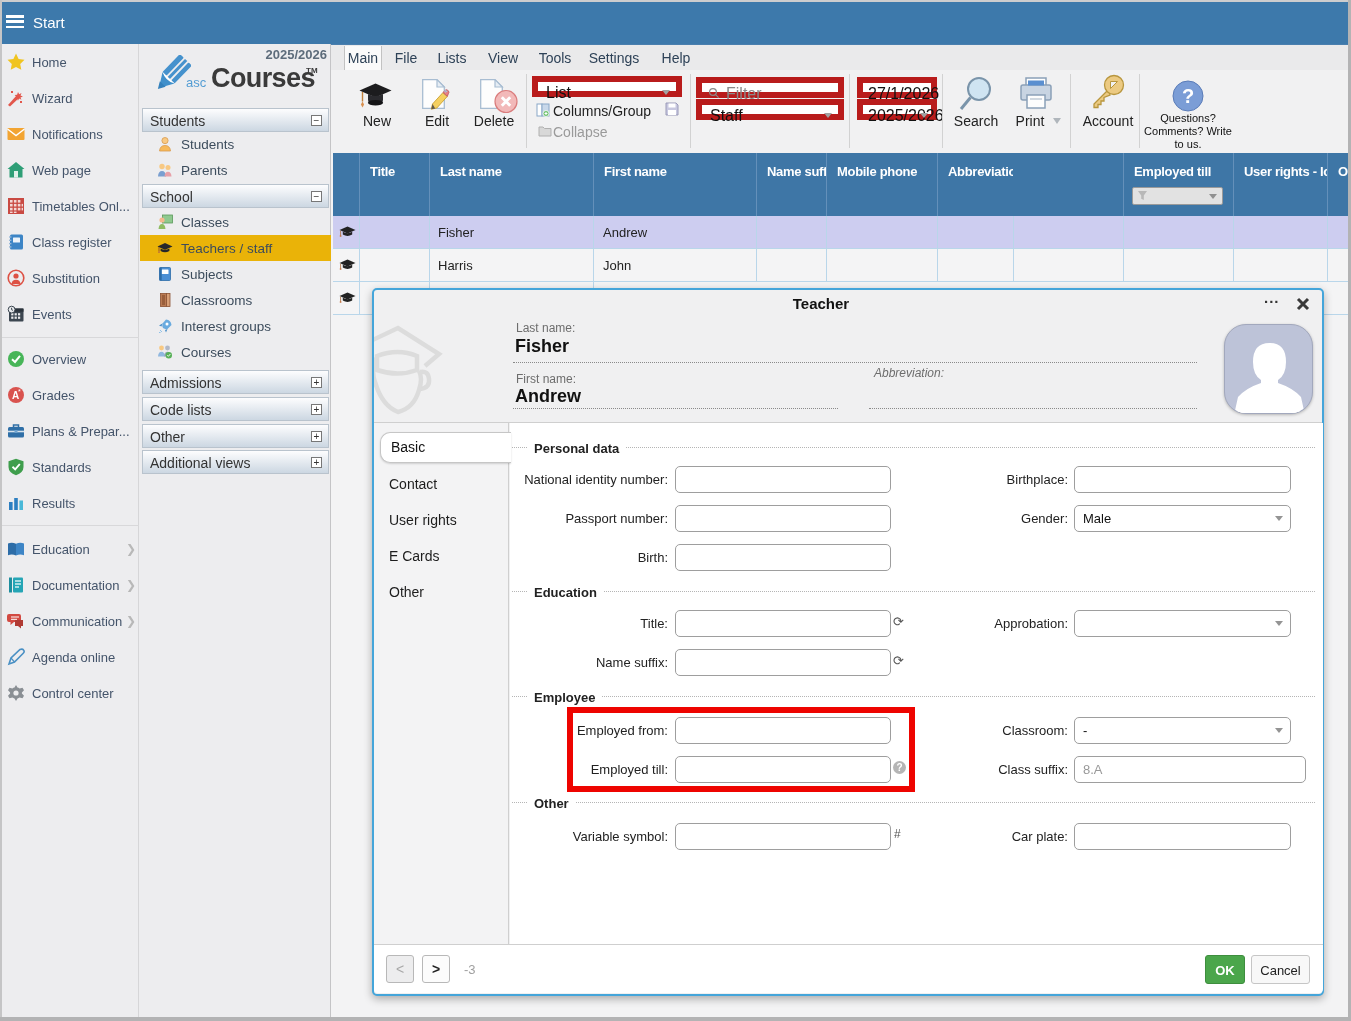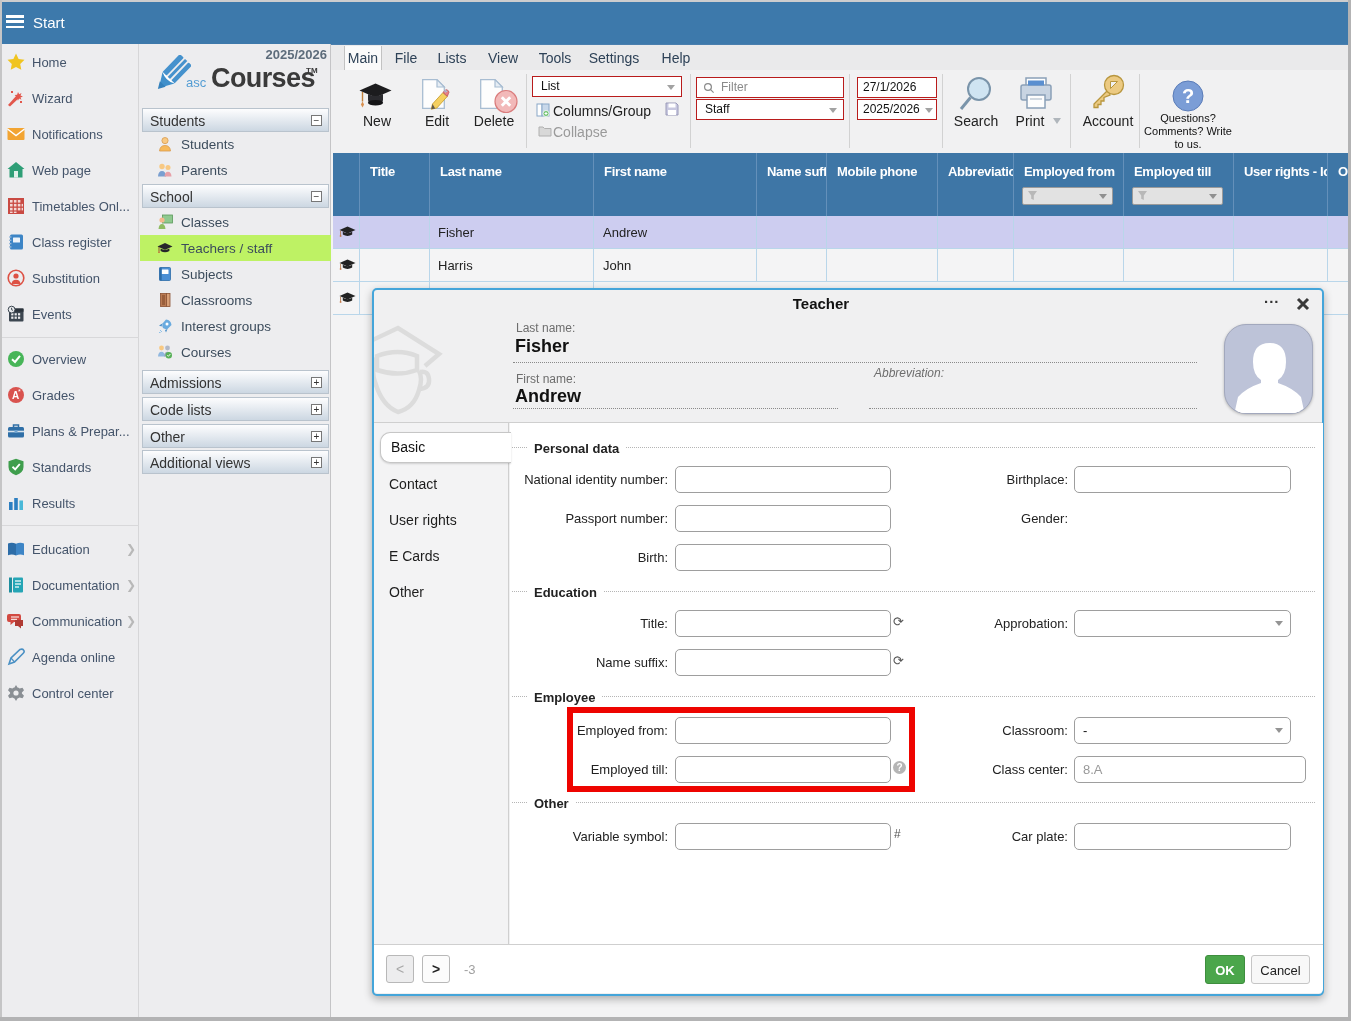--- a/index.html
+++ b/index.html
@@ -26,21 +26,21 @@
 .titem .ic { position:absolute; left:17px; top:5px; width:16px; height:16px; }
 .titem .lb { position:absolute; left:41px; top:6px; font-size:13.5px; color:#3c4c5c; }
 
 #main { position:absolute; left:329px; top:42px; width:1017px; height:973px; background:#f3f3f4; }
 #menurow { position:absolute; left:0; top:0; width:1017px; height:26px; background:#eaeaeb; border-top:1px solid #4a7fae; }
 .mtab { position:absolute; top:2px; height:23px; font-size:14px; color:#2e4257; text-align:center; padding-top:3px; }
 #maintab { position:absolute; left:13px; top:1px; width:38px; height:25px; background:#fafafa; border-left:1px solid #c2c2c2; border-right:1px solid #c2c2c2; font-size:14px; color:#2e4257; text-align:center; padding-top:4px; }
 #toolbar { position:absolute; left:0; top:26px; width:1017px; height:83px; background:#f1f1f2; }
 .tsep { position:absolute; top:4px; width:1px; height:74px; background:#d2d2d2; }
 .tlabel { position:absolute; font-size:14px; color:#222; text-align:center; }
-.combo { position:absolute; background:#fff; border:1px solid #b91c1c; font-size:12px; color:#111; }
+.combo { position:absolute; background:#fff; border:6px solid #b91c1c; font-size:16px; color:#111; }
 .combo .car { position:absolute; right:6px; top:8px; width:0; height:0; border-left:4px solid transparent; border-right:4px solid transparent; border-top:5px solid #a2a2a2; }
 
 #thead { position:absolute; left:2px; top:109px; width:1015px; height:63px; background:#3e76a6; }
 .hc { position:absolute; top:0; height:63px; border-left:1px solid #6490ba; overflow:hidden; }
 .hc span { position:absolute; left:10px; top:11px; font-size:13px; font-weight:bold; color:#fff; white-space:nowrap; letter-spacing:-0.3px; }
 .hfilt { position:absolute; top:34px; left:8px; width:91px; height:18px; background:#e2e2e2; border:1px solid #9a9a9a; border-radius:2px; }
 .trow { position:absolute; left:2px; width:1015px; height:33px; }
 .trow .cell { position:absolute; top:0; height:33px; border-left:1px solid #b9d6ea; }
 .trow .tx { position:absolute; left:9px; top:9px; font-size:13px; color:#222; white-space:nowrap; }
 
@@ -294,21 +294,21 @@
         <div class="pm">−</div>
       </div>
     <div class="titem" style="top:165px">
         <svg class="ic" viewBox="0 0 16 16">
           <rect x="5.5" y="1" width="10" height="8" fill="#8fc98f" stroke="#5a9a5a" stroke-width="0.8"></rect>
           <circle cx="5" cy="6" r="2.6" fill="#f3b98e"></circle>
           <path d="M1.5 15 Q2 10 5 10 Q8 10 8.5 15 Z" fill="#8fbc62"></path>
         </svg>
         <div class="lb">Classes</div>
       </div>
-    <div class="titem" style="top:191px;background:#bef264">
+    <div class="titem" style="top:191px;background:#eab308">
         <svg class="ic" viewBox="0 0 16 16">
           <path d="M8 3 L15.5 6.4 L8 9.8 L0.5 6.4 Z" fill="#26272b"></path>
           <path d="M3.6 8.4 L3.6 11 Q8 13.6 12.4 11 L12.4 8.4 Q8 11 3.6 8.4 Z" fill="#26272b"></path>
           <path d="M2 7 L2 11.5" stroke="#8a4a28" stroke-width="0.9" fill="none"></path>
           <circle cx="2" cy="12.2" r="0.9" fill="#c0703c"></circle>
         </svg>
         <div class="lb">Teachers / staff</div>
       </div>
     <div class="titem" style="top:217px">
         <svg class="ic" viewBox="0 0 16 16">
@@ -468,29 +468,20 @@
           <span>First name</span>
         </div>
       <div class="hc" style="left:423px;width:70px;">
           <span>Name suffix</span>
         </div>
       <div class="hc" style="left:493px;width:111px;">
           <span>Mobile phone</span>
         </div>
       <div class="hc" style="left:604px;width:76px;">
           <span>Abbreviation</span>
-        </div>
-      <div class="hc" style="left:680px;width:110px;">
-          <span>Employed from</span>
-        <div class="hfilt">
-            <svg style="position:absolute;left:4px;top:2px" width="11" height="11" viewBox="0 0 11 11">
-              <path d="M1 1 L10 1 L6.8 5.5 L6.8 10 L4.2 8.8 L4.2 5.5 Z" fill="#b8b8b8"></path>
-            </svg>
-            <div style="position:absolute;right:5px;top:6px;width:0;height:0;border-left:4px solid transparent;border-right:4px solid transparent;border-top:5px solid #909090;"></div>
-          </div>
         </div>
       <div class="hc" style="left:790px;width:110px;">
           <span>Employed till</span>
         <div class="hfilt">
             <svg style="position:absolute;left:4px;top:2px" width="11" height="11" viewBox="0 0 11 11">
               <path d="M1 1 L10 1 L6.8 5.5 L6.8 10 L4.2 8.8 L4.2 5.5 Z" fill="#b8b8b8"></path>
             </svg>
             <div style="position:absolute;right:5px;top:6px;width:0;height:0;border-left:4px solid transparent;border-right:4px solid transparent;border-top:5px solid #909090;"></div>
           </div>
         </div>
@@ -593,20 +584,21 @@
     <div class="dtab" style="top:294px;">Other</div>
     <div class="sectline" style="left:138px;top:157px;width:803px;"></div>
     <div class="sect" style="left:154px;top:151px;">Personal data</div>
     <div class="flabel" style="left:94px;top:182px;">National identity number:</div>
     <div class="finput" style="left:301px;top:176px;"></div>
     <div class="flabel" style="left:494px;top:182px;">Birthplace:</div>
     <div class="finput" style="left:700px;top:176px;width:217px;"></div>
     <div class="flabel" style="left:94px;top:221px;">Passport number:</div>
     <div class="finput" style="left:301px;top:215px;"></div>
     <div class="flabel" style="left:494px;top:221px;">Gender:</div>
+    <div class="finput" style="left:700px;top:215px;width:217px;">Male<div class="fcar" style="right:7px;top:10px;"></div></div>
     <div class="flabel" style="left:94px;top:260px;">Birth:</div>
     <div class="finput" style="left:301px;top:254px;"></div>
     <div class="sectline" style="left:138px;top:301px;width:803px;"></div>
     <div class="sect" style="left:154px;top:295px;">Education</div>
     <div class="flabel" style="left:94px;top:326px;">Title:</div>
     <div class="finput" style="left:301px;top:320px;"></div>
     <div style="position:absolute;left:519px;top:324px;font-size:13px;color:#555;">⟳</div>
     <div class="flabel" style="left:494px;top:326px;">Approbation:</div>
     <div class="finput" style="left:700px;top:320px;width:217px;">
         <div class="fcar" style="right:7px;top:10px;"></div>
@@ -616,21 +608,21 @@
     <div style="position:absolute;left:519px;top:363px;font-size:13px;color:#555;">⟳</div>
     <div class="sectline" style="left:138px;top:406px;width:803px;"></div>
     <div class="sect" style="left:154px;top:400px;">Employee</div>
     <div class="flabel" style="left:94px;top:433px;">Employed from:</div>
     <div class="finput" style="left:301px;top:427px;"></div>
     <div class="flabel" style="left:494px;top:433px;">Classroom:</div>
     <div class="finput" style="left:700px;top:427px;width:217px;">-<div class="fcar" style="right:7px;top:10px;"></div></div>
     <div class="flabel" style="left:94px;top:472px;">Employed till:</div>
     <div class="finput" style="left:301px;top:466px;"></div>
     <div style="position:absolute;left:519px;top:471px;width:13px;height:13px;border-radius:7px;background:#b5b5b5;color:#fff;font-size:10px;font-weight:bold;text-align:center;line-height:13px;">?</div>
-    <div class="flabel" style="left:494px;top:472px;">Class center:</div>
+    <div class="flabel" style="left:494px;top:472px;">Class suffix:</div>
     <div class="finput" style="left:700px;top:466px;width:232px;color:#999;">8.A</div>
     <div id="redbox"></div>
     <div class="sectline" style="left:138px;top:512px;width:803px;"></div>
     <div class="sect" style="left:154px;top:506px;">Other</div>
     <div class="flabel" style="left:94px;top:539px;">Variable symbol:</div>
     <div class="finput" style="left:301px;top:533px;"></div>
     <div style="position:absolute;left:520px;top:537px;font-size:12px;color:#555;">#</div>
     <div class="flabel" style="left:494px;top:539px;">Car plate:</div>
     <div class="finput" style="left:700px;top:533px;width:217px;"></div>
     <div id="dfoot">

